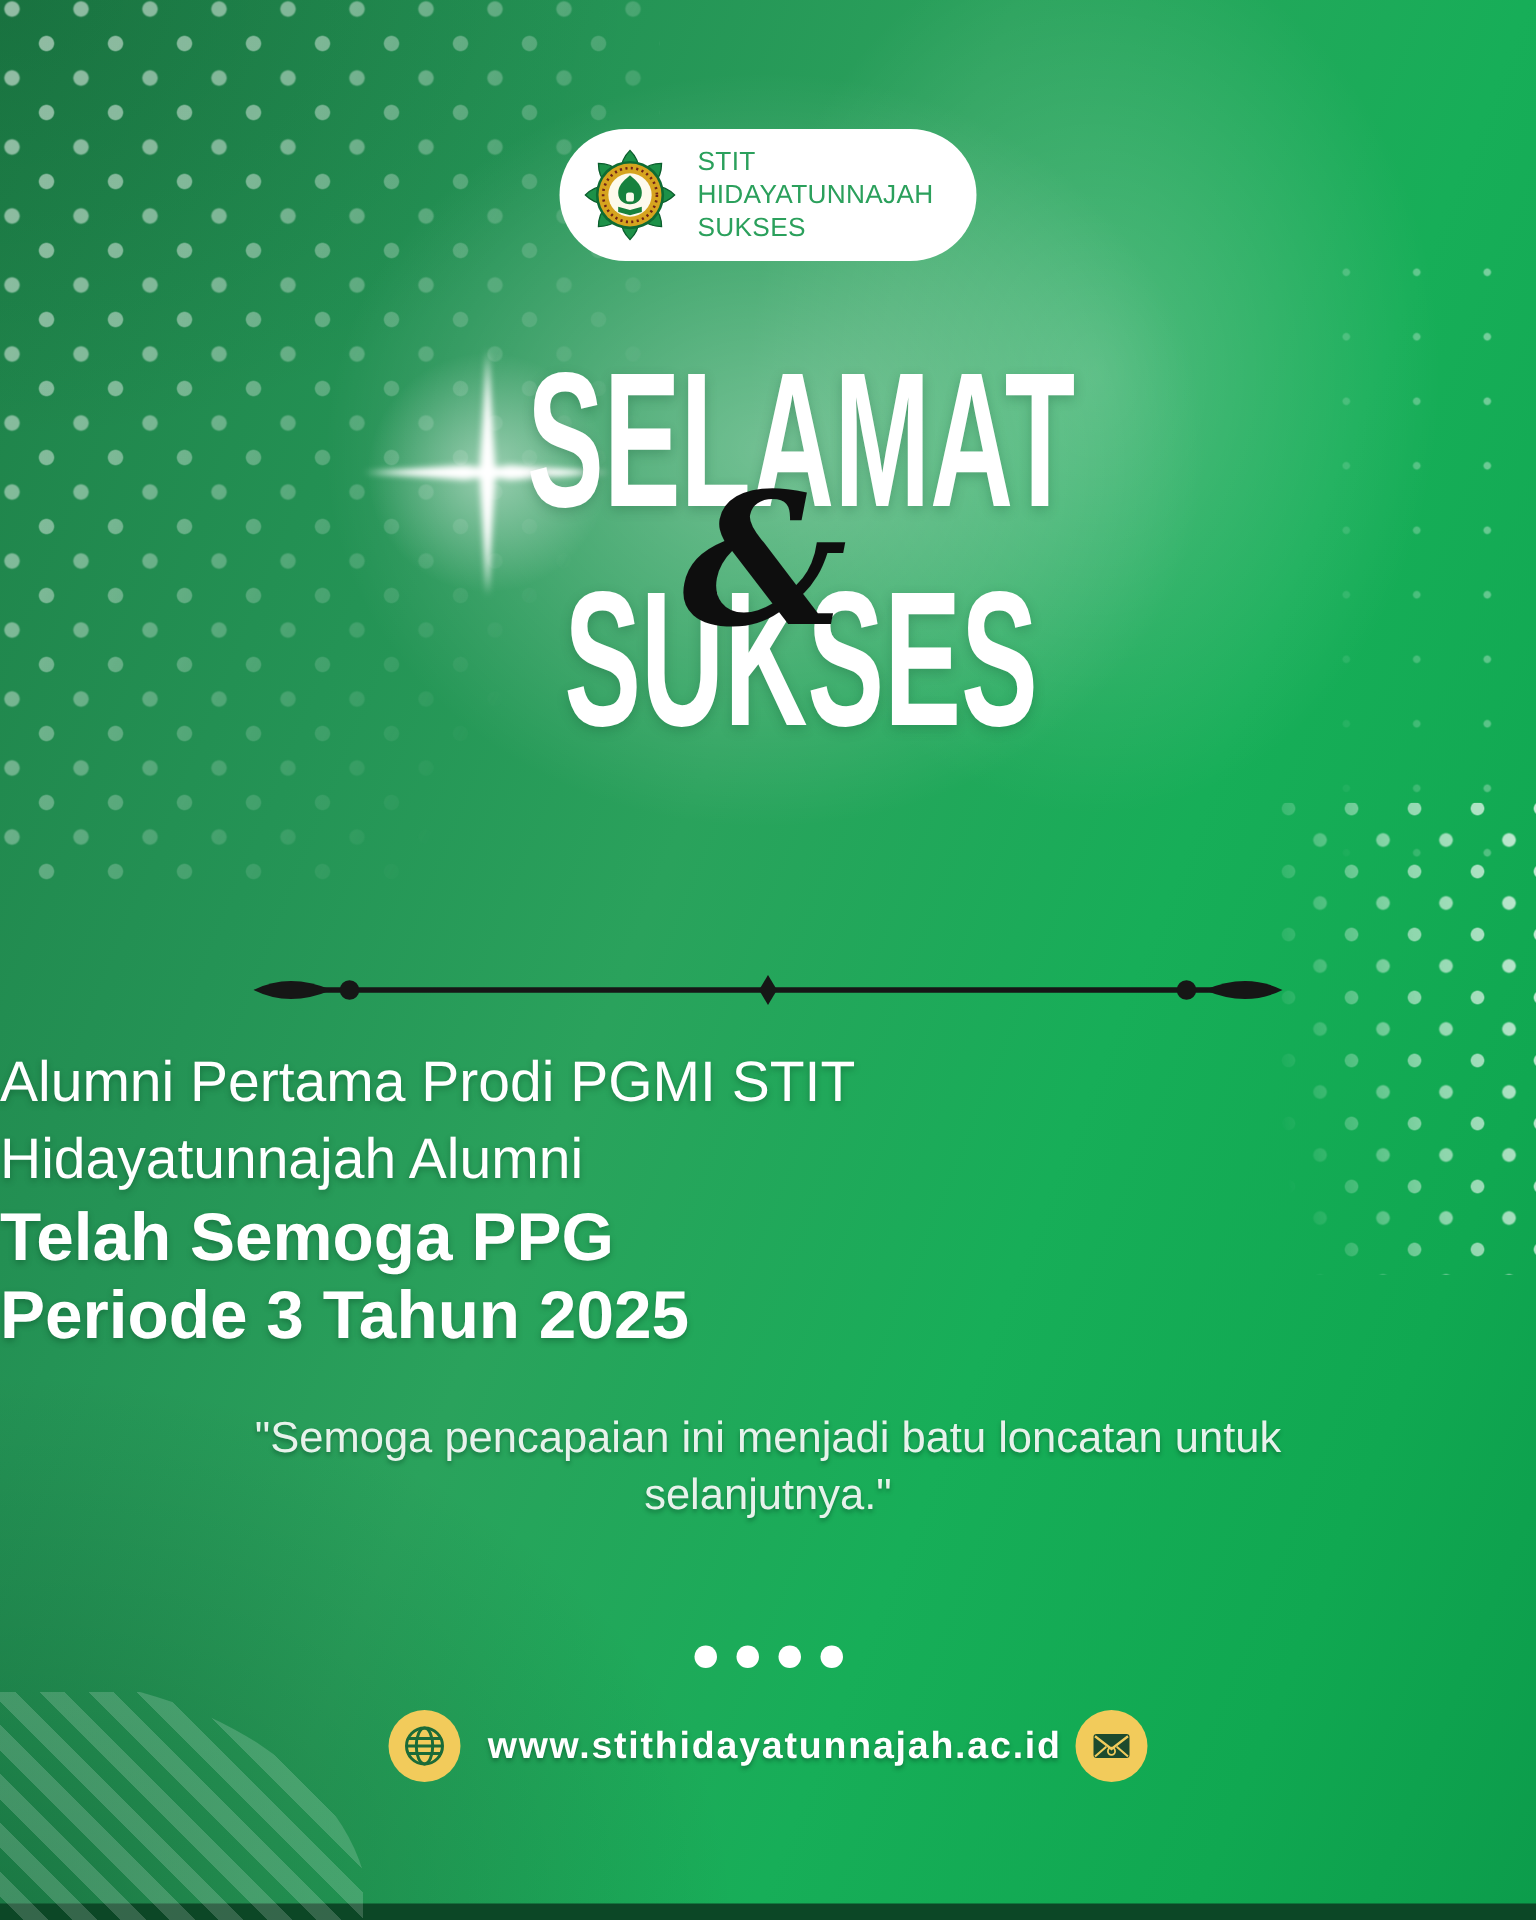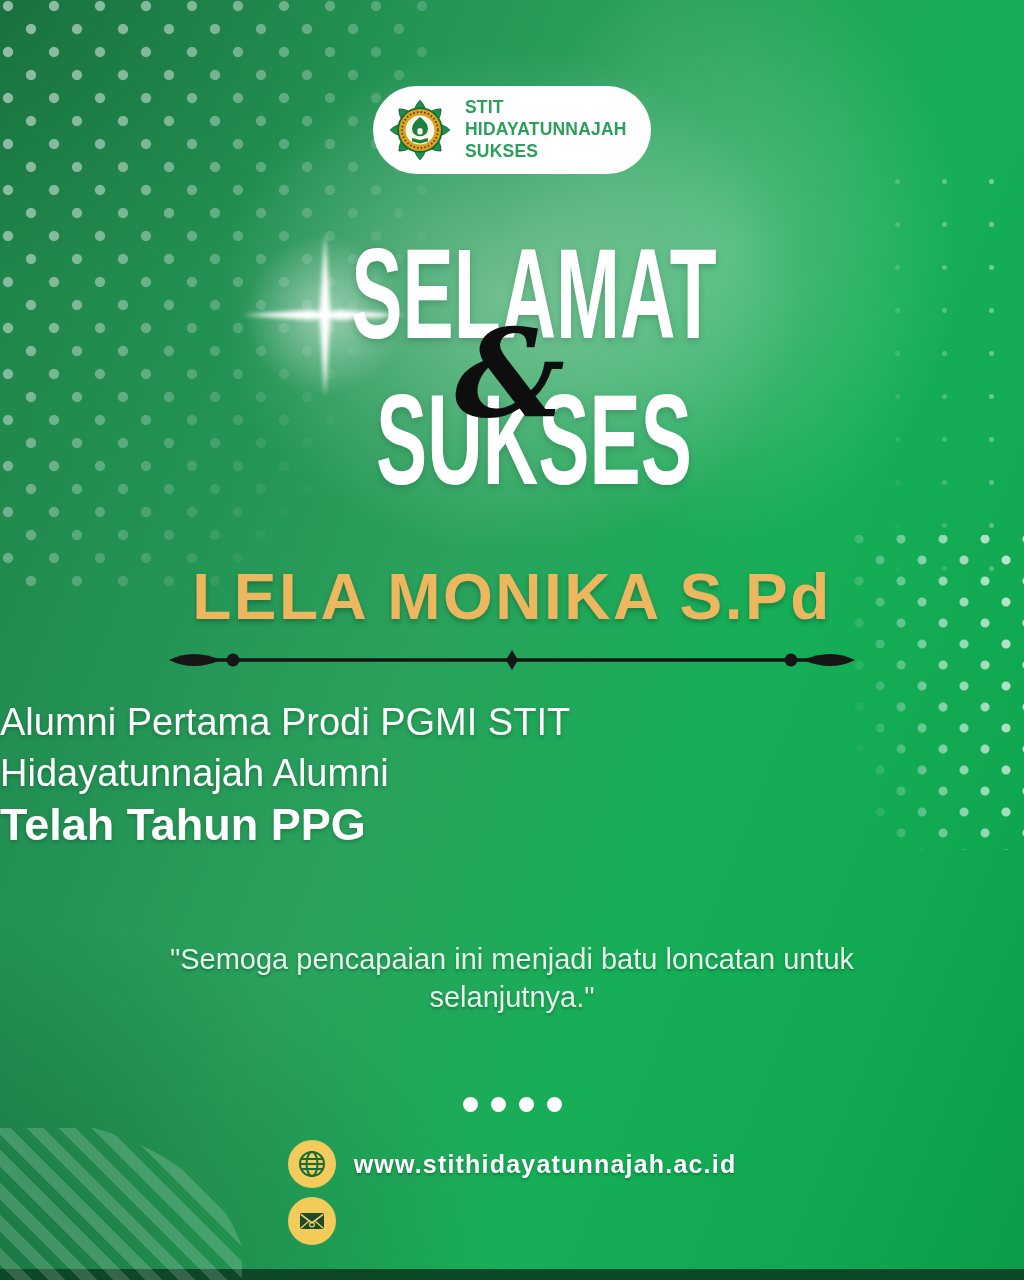--- a/index.html
+++ b/index.html
@@ -56,21 +56,21 @@
   }
   .starburst{position:absolute;left:240px;top:230px;z-index:2;}
   
   .badge{
     position:absolute;top:86px;left:50%;transform:translateX(-50%);
     width:278px;height:88px;background:#ffffff;border-radius:44px;
     display:flex;align-items:center;gap:10px;padding-left:12px;box-sizing:border-box;
     z-index:6;
   }
   .badge-text{
-    color:#2ba05c;font-weight:700;font-size:17.5px;line-height:1.24;letter-spacing:0.2px;
+    color:#2ba05c;font-weight:400;font-size:17.5px;line-height:1.24;letter-spacing:0.2px;
   }
   
   .title{position:absolute;top:230px;left:0;right:0;text-align:center;z-index:3;margin-left:44px;}
   .title-line{
     display:block;white-space:nowrap;color:#ffffff;font-weight:700;
     font-size:128px;line-height:1;transform:scaleX(0.60);transform-origin:50% 50%;
     text-shadow:0 3px 10px rgba(10,70,40,0.25);
   }
   .title-line2{margin-top:18px;}
   .amp{
@@ -90,22 +90,22 @@
     text-shadow:0 2px 4px rgba(0,60,30,0.35);}
   .details .reg{font-size:38px;font-weight:400;line-height:51px;}
   .details .bold{font-size:45px;font-weight:700;line-height:52px;}
   
   .quote{position:absolute;top:940px;left:0;right:0;text-align:center;color:#e7f2eb;
     font-size:29px;font-weight:400;line-height:38px;text-shadow:0 2px 3px rgba(0,60,30,0.4);z-index:3;}
   
   .dots-row{position:absolute;top:1097px;left:0;right:0;display:flex;justify-content:center;gap:13px;z-index:3;}
   .dots-row span{width:15px;height:15px;border-radius:50%;background:#ffffff;display:block;}
   
-  .contact{position:absolute;top:1140px;left:0;right:0;display:flex;flex-direction:column;
-    align-items:flex-start;gap:9px;width:fit-content;margin:0 auto;z-index:6;}
+  .contact{position:absolute;top:1140px;left:0;right:0;display:flex;
+    align-items:flex-end;gap:9px;width:fit-content;margin:0 auto;z-index:6;}
   .contact-row{display:flex;align-items:center;gap:18px;}
   .contact-icon{width:48px;height:48px;border-radius:50%;background:#f2cb5b;
     display:flex;align-items:center;justify-content:center;flex:0 0 auto;}
   .contact-text{color:#ffffff;font-weight:700;font-size:25px;letter-spacing:1.2px;
     text-shadow:0 2px 3px rgba(0,60,30,0.4);}
 </style>
 </head>
 <body>
 
 <div class="poster">
@@ -164,37 +164,37 @@
       <div>SUKSES</div>
     </div>
   </div>
 
   <div class="title">
     <span class="title-line">SELAMAT</span>
     <span class="title-line title-line2">SUKSES</span>
   </div>
   <div class="amp">&amp;</div>
 
-  <div class="name">LELA MONIKA S.Pd</div>
 
   <svg class="divider" width="690" height="32" viewBox="0 0 690 32">
     <g fill="#161616" stroke="none">
       <rect x="20" y="14.2" width="650" height="3.6" rx="1.8"></rect>
       <path d="M2 16 Q26 4 54 16 Q26 28 2 16 Z"></path>
       <circle cx="66" cy="16" r="6.5"></circle>
       <path d="M688 16 Q664 4 636 16 Q664 28 688 16 Z"></path>
       <circle cx="624" cy="16" r="6.5"></circle>
       <path d="M345 6 L351 16 L345 26 L339 16 Z"></path>
     </g>
   </svg>
 
   <div class="details">
     <div class="reg">Alumni Pertama Prodi PGMI STIT</div>
     <div class="reg">Hidayatunnajah Alumni</div>
-    <div class="bold">Telah Tahun PPG</div>
+    <div class="bold">Telah Semoga PPG</div>
+    <div class="bold">Periode 3 Tahun 2025</div>
   </div>
 
   <div class="quote">
     <div>"Semoga pencapaian ini menjadi batu loncatan untuk</div>
     <div>selanjutnya."</div>
   </div>
 
   <div class="dots-row">
     <span></span>
     <span></span>

